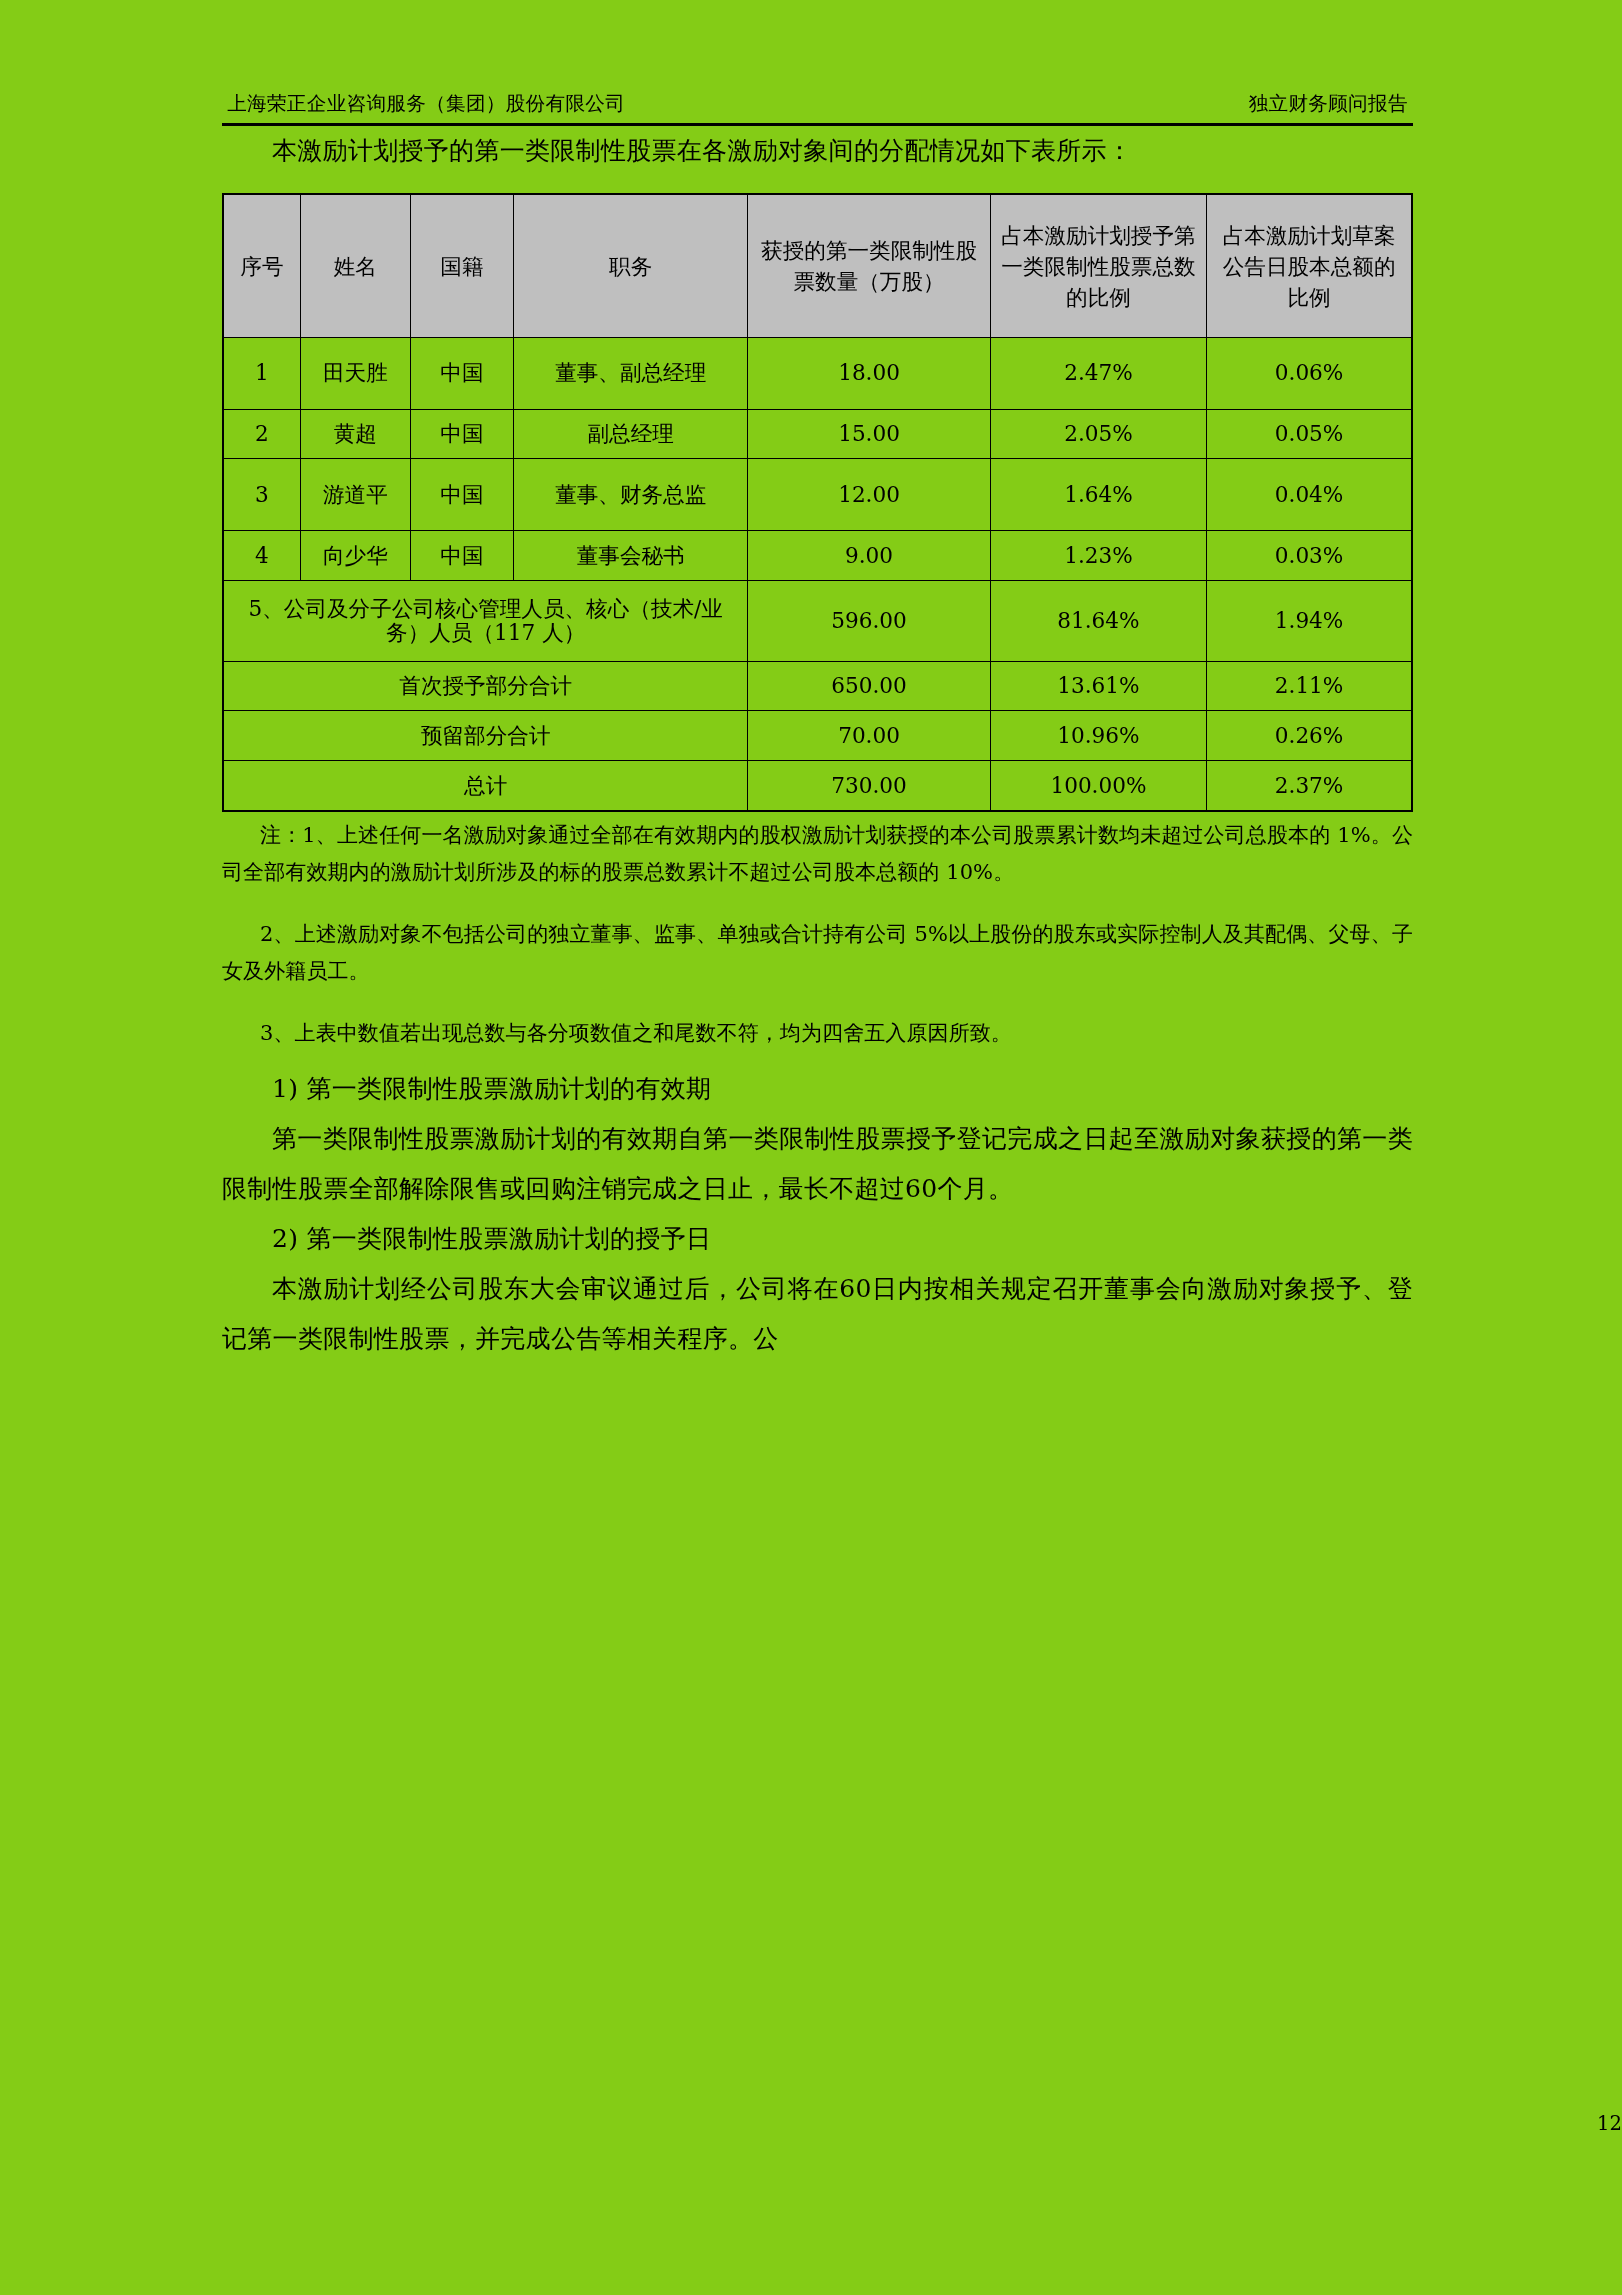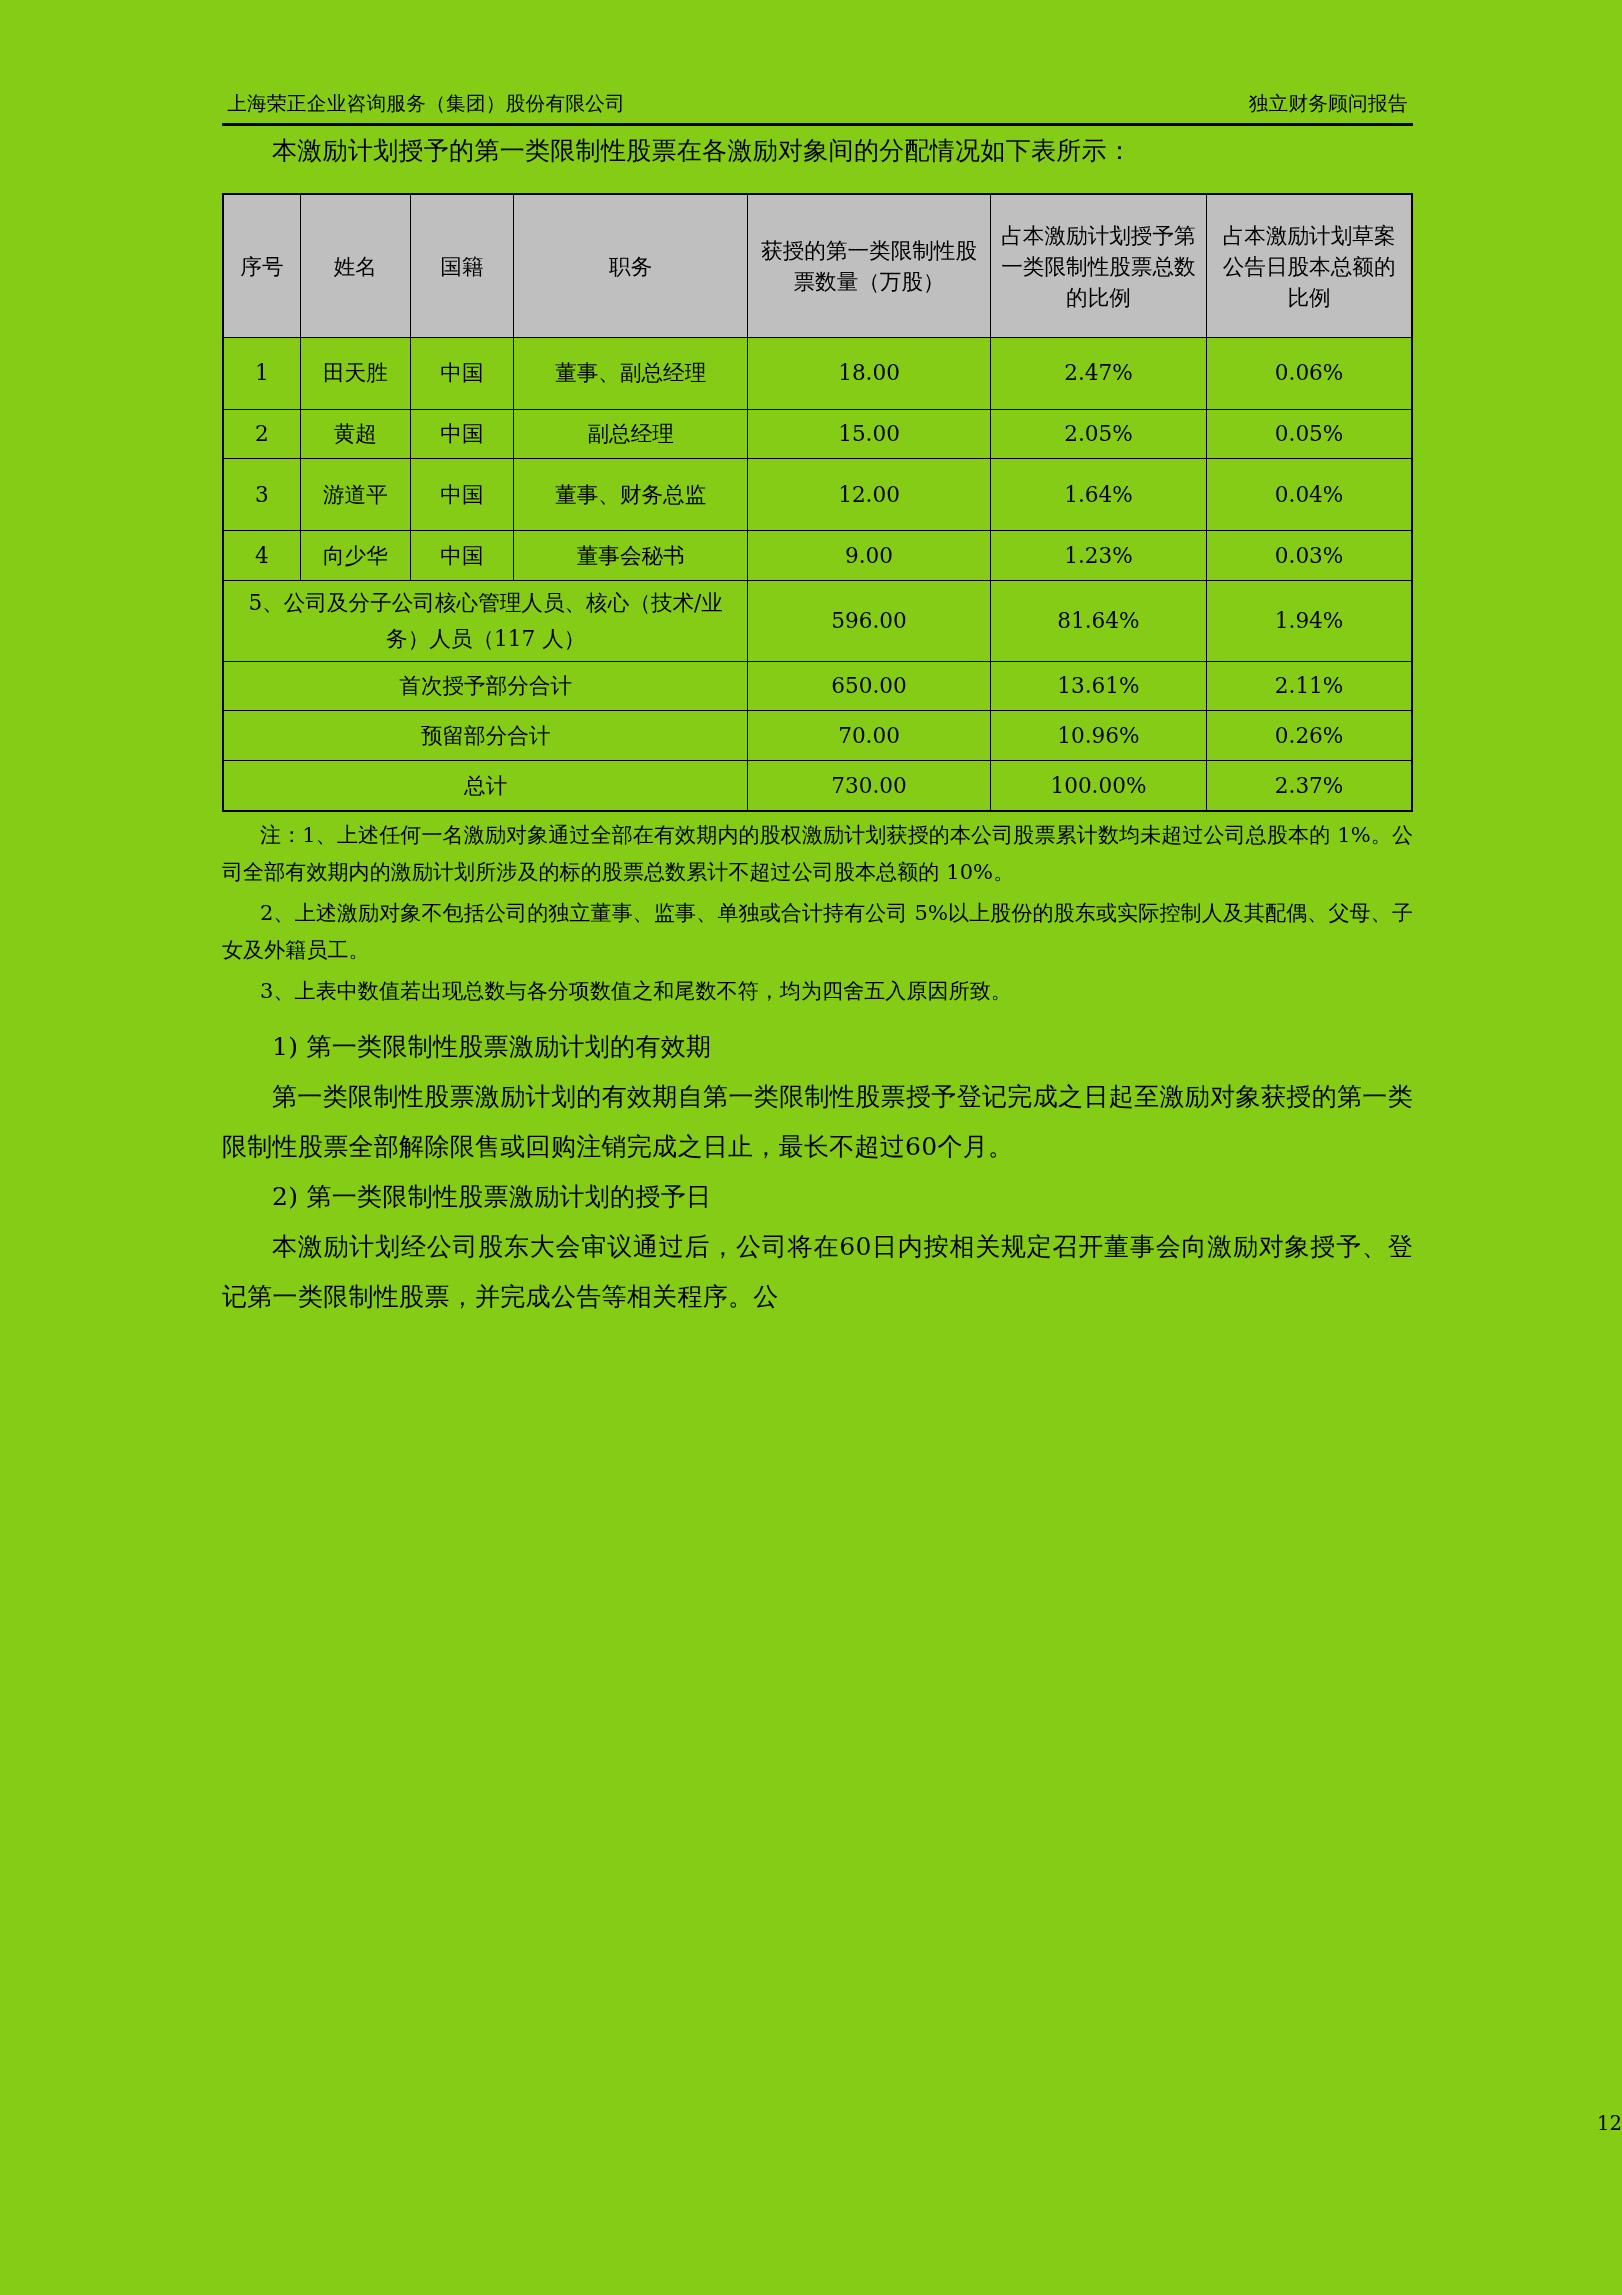--- a/index.html
+++ b/index.html
@@ -76,21 +76,21 @@
   }
   table.dist thead th {
     background: #bfbfbf;
     height: 131px;
     line-height: 31px;
     padding: 5.2px 6.5px;
   }
   table.dist tbody td { height: 41px; }
   table.dist tbody tr.tall td { height: 63px; }
   table.dist tbody tr.group td { height: 72px; }
-  td.lead { text-align: left; padding-left: 6.5px; line-height: 36px; }
+  td.lead { text-align: left; padding-left: 6.5px; line-height: 24px; }
   td.center-label { text-align: center; }
   td.bold { font-weight: bold; }
   .col-a { width: 69px; }
   .col-b { width: 98px; }
   .col-c { width: 92px; }
   .col-d { width: 209px; }
   .col-e { width: 216px; }
   .col-f { width: 193px; }
   .col-g { width: 183px; }
 
@@ -101,21 +101,21 @@
   .note {
     font-size: 21px;
     line-height: 37px;
     text-align: justify;
     text-justify: inter-ideograph;
     text-indent: 38px;
     margin: 0;
     letter-spacing: 0.1px;
   }
   .notes-block { margin-top: 5.2px; }
-  .note + .note { margin-top: 4px; }
+  .note + .note { margin-top: 25px; }
 
   
   .pagenum {
     position: absolute;
     left: 0;
     right: 0;
     top: 2112px;
     text-align: right;
     font-size: 19.6px;
     font-family: "DejaVu Serif", "Liberation Serif", serif;

